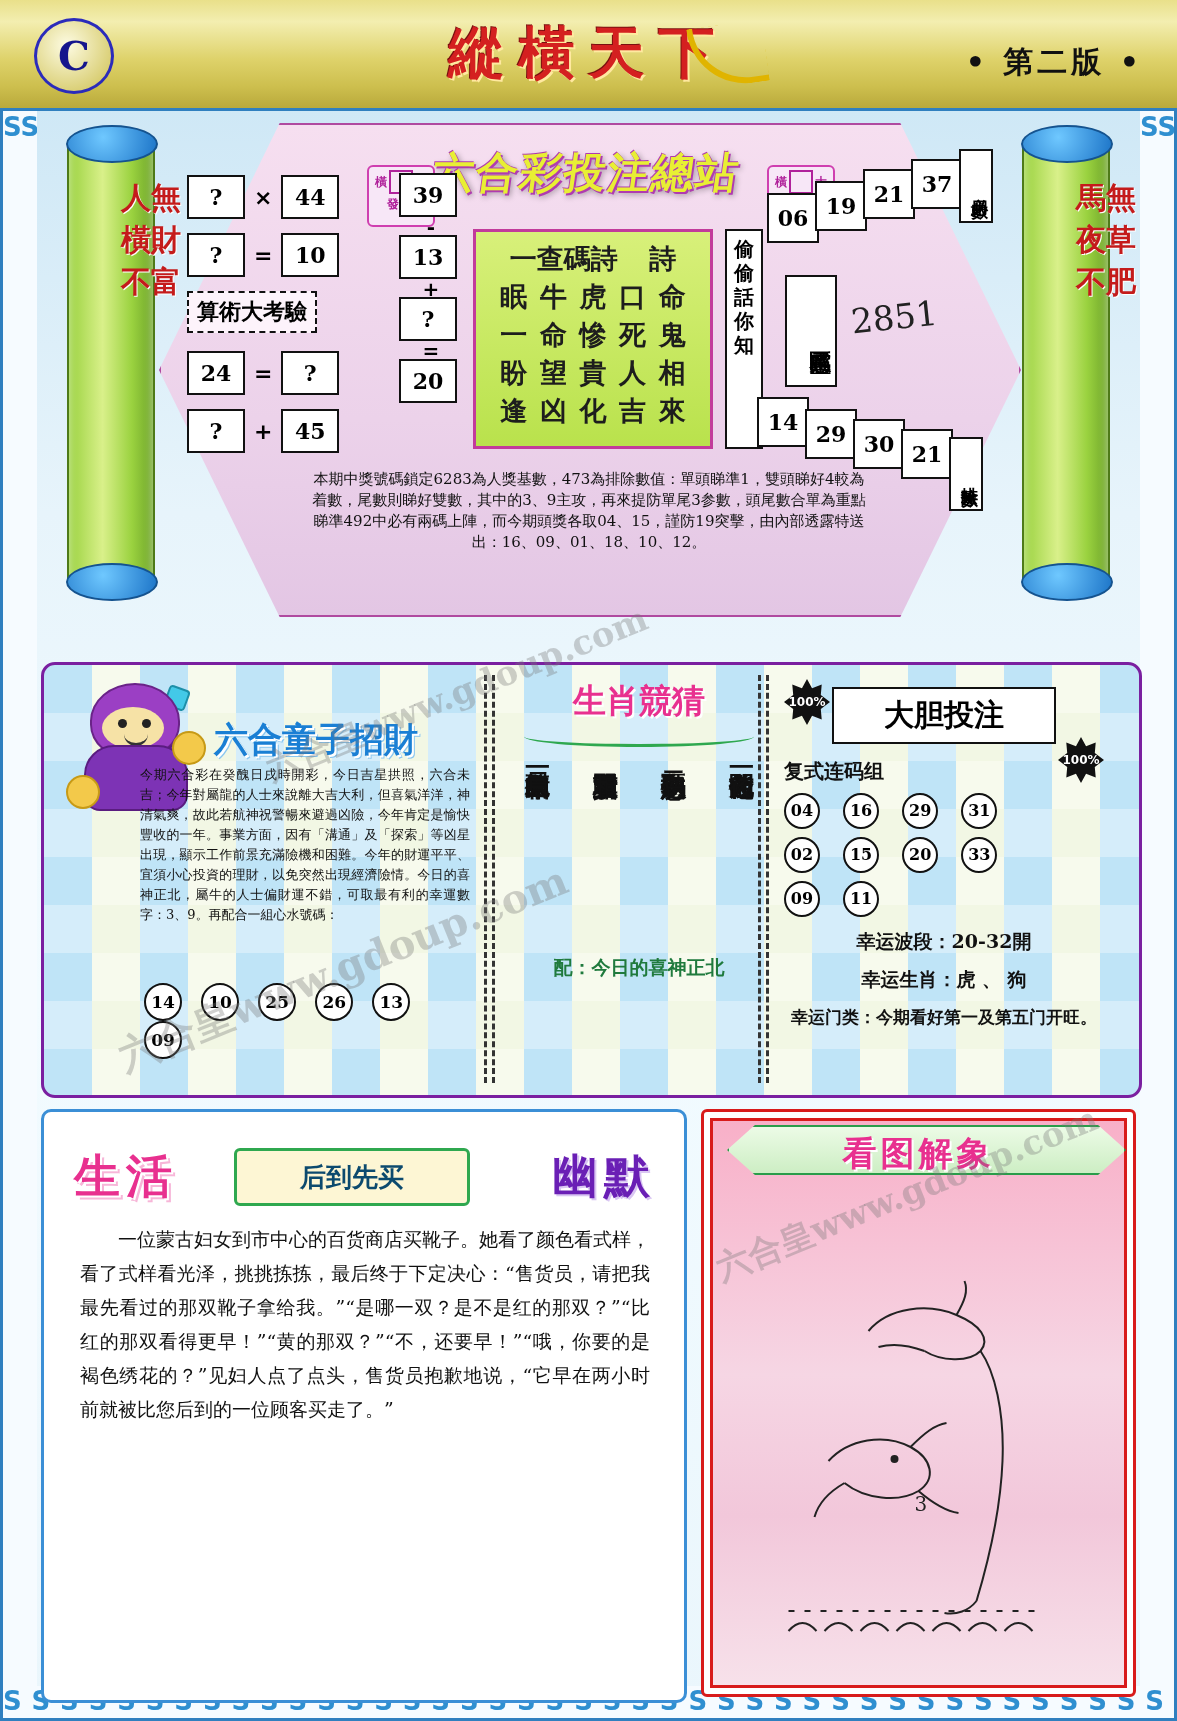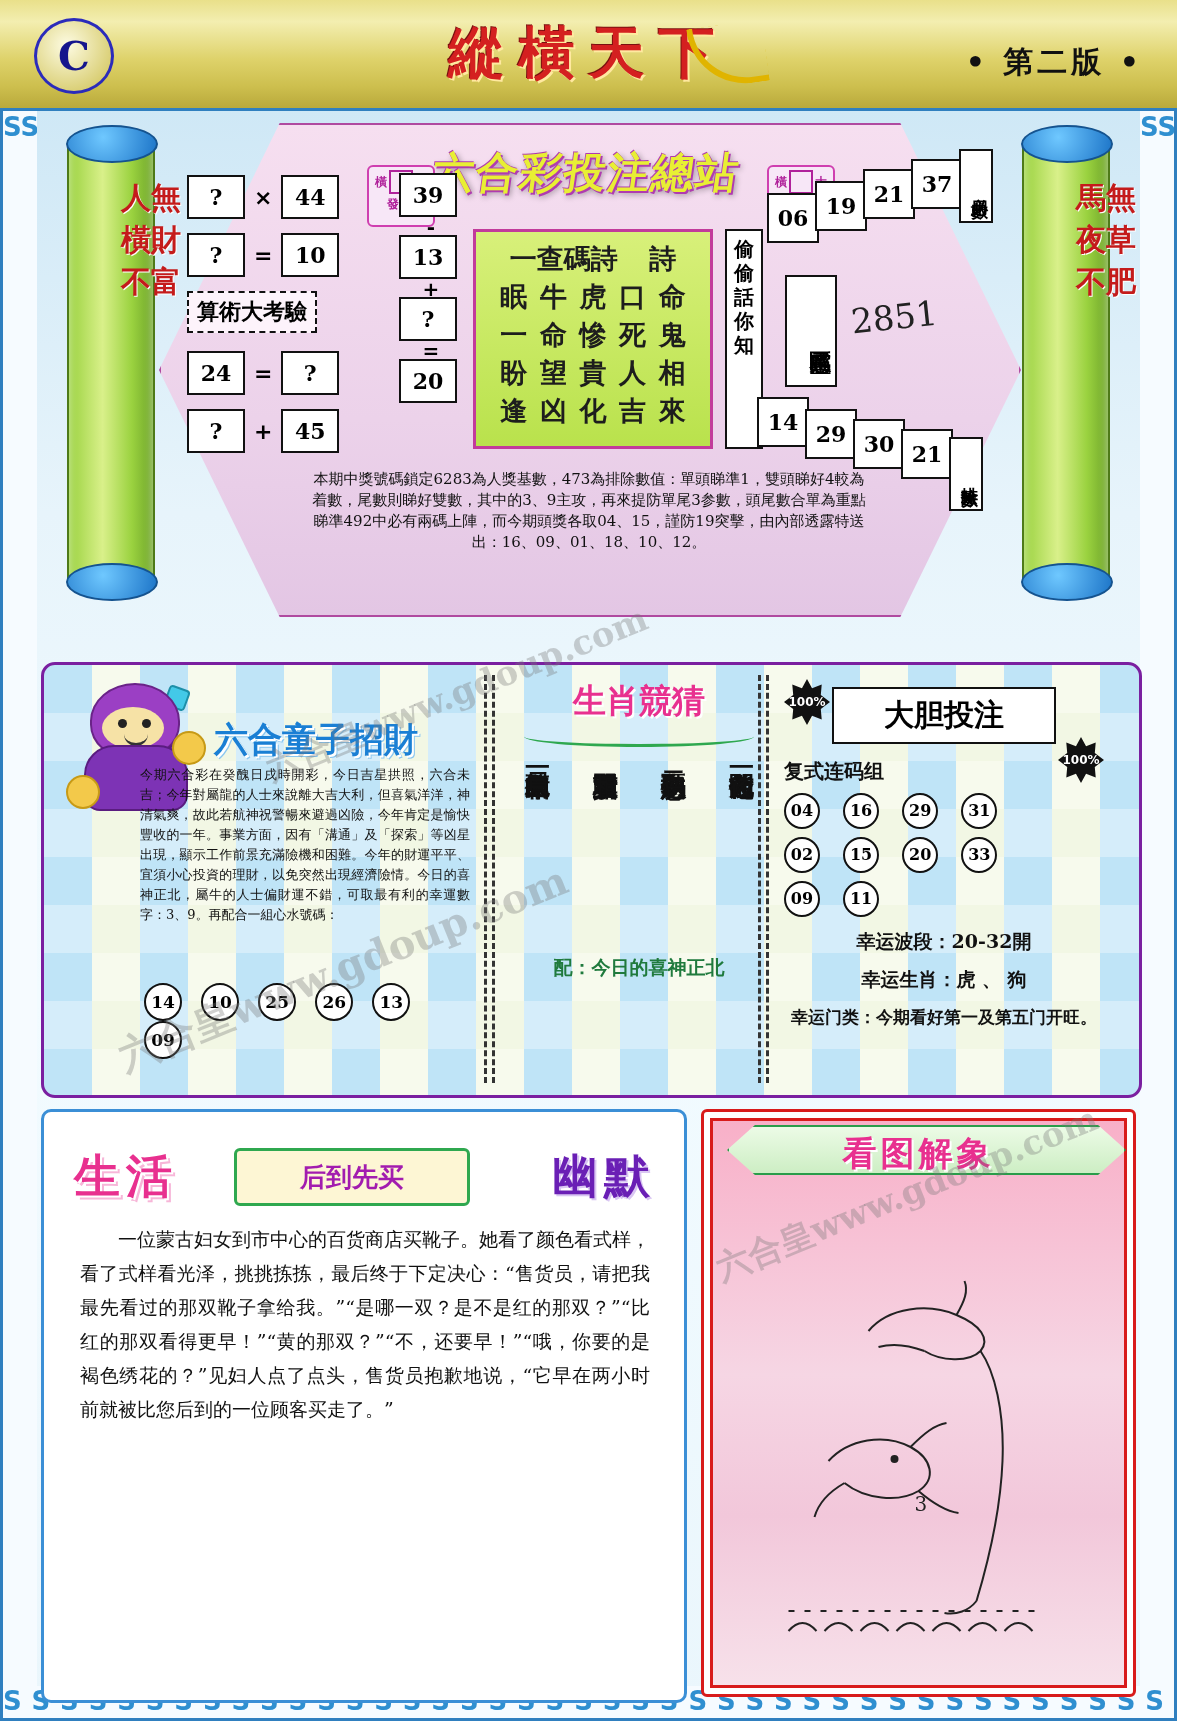--- a/index.html
+++ b/index.html
@@ -187,21 +187,21 @@
 
   
   #sec3{position:absolute;left:0;top:992px;width:640px;height:588px;
     background:#fff;border:3px solid #3b8fd6;border-radius:10px;}
   .lifeTitle{position:absolute;left:30px;top:34px;font-size:46px;font-weight:bold;color:#e8308f;
     font-family:"DejaVu Serif","Liberation Serif",serif;text-shadow:2px 2px 0 #fff,4px 4px 0 #f7b6d8;letter-spacing:6px;}
   .humorTitle{position:absolute;right:28px;top:34px;font-size:46px;font-weight:bold;color:#6a1fb5;
     font-family:"DejaVu Serif","Liberation Serif",serif;text-shadow:2px 2px 0 #d9c6f2;letter-spacing:6px;}
   .plaque{position:absolute;left:190px;top:36px;width:230px;height:52px;background:#fdf6d4;
     border:3px solid #2fa84f;border-radius:6px;text-align:center;line-height:52px;
-    font-size:26px;font-weight:bold;color:#a21caf;font-family:"DejaVu Serif",serif;}
+    font-size:26px;font-weight:bold;color:#0c4a6e;font-family:"DejaVu Serif",serif;}
   .story{position:absolute;left:36px;top:110px;width:570px;font-size:19px;line-height:34px;color:#111;
     text-align:justify;font-family:"DejaVu Serif","Liberation Serif",serif;text-indent:2em;}
 
   
   #sec4{position:absolute;left:660px;top:992px;width:435px;height:588px;
     background:#fff;border:3px solid #d81b1b;border-radius:6px;padding:6px;box-sizing:border-box;}
   #sec4 .inner{width:100%;height:100%;border:3px solid #d81b1b;box-sizing:border-box;
     background:linear-gradient(180deg,#f8b0c8,#f6d6e4 45%,#f2c7da 70%,#f7e1ea);position:relative;}
   .s4title{position:absolute;left:0;top:10px;width:100%;text-align:center;
     font-size:34px;font-weight:bold;color:#e8308f;font-family:"DejaVu Serif","Liberation Serif",serif;

